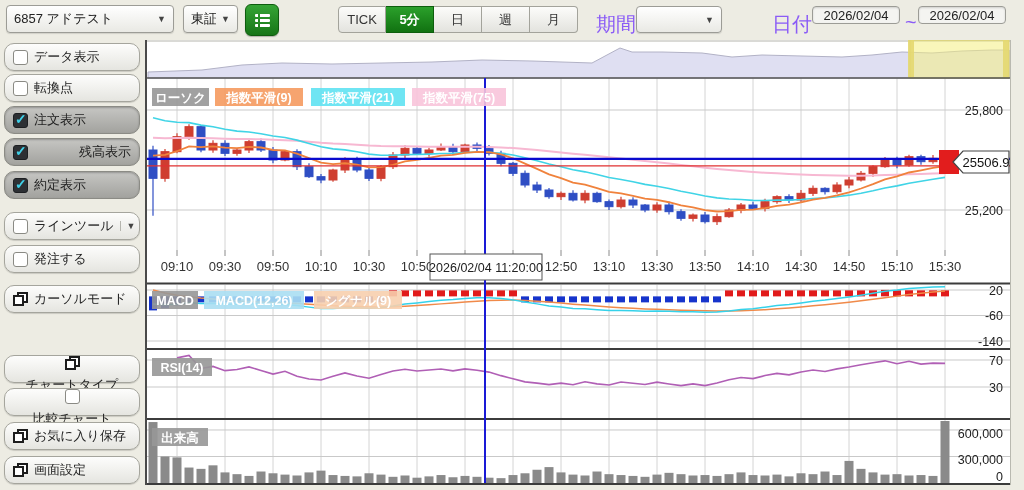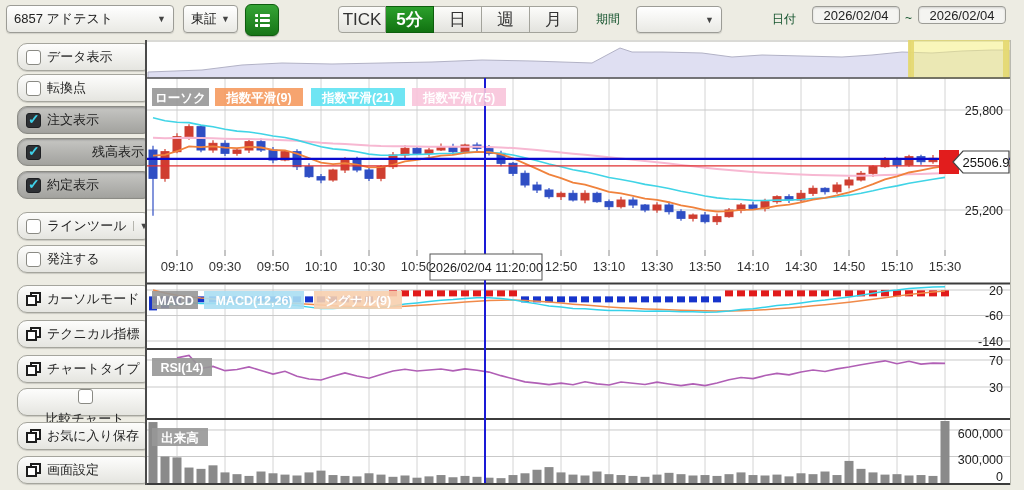--- a/index.html
+++ b/index.html
@@ -6,25 +6,25 @@
   body{width:1024px;height:490px;background:#edece3;font-family:"Liberation Sans",sans-serif;position:relative;overflow:hidden}
   .abs{position:absolute}
   
   .select,.btn,.input{box-sizing:border-box;font-size:13px;color:#222}
   .select{background:linear-gradient(#ffffff,#e9e9e4);border:1px solid #9c9c96;border-radius:4px;
           display:flex;align-items:center;padding:0 7px;box-shadow:0 1px 1px rgba(0,0,0,.12)}
   .select .lbl{flex:1;white-space:nowrap;overflow:hidden}
   .chev{color:#444;font-size:9px;margin-left:5px}
   .grp-btn{box-sizing:border-box;width:48px;height:27px;border:1px solid #a3a39b;border-left:none;
            background:linear-gradient(#fcfcfa,#e3e3de);display:flex;align-items:center;justify-content:center;
-           font-size:17px;color:#333;cursor:pointer}
+           font-size:13px;color:#333;cursor:pointer}
   .grp-btn:first-child{border-left:1px solid #a3a39b;border-radius:4px 0 0 4px}
   .grp-btn:last-child{border-radius:0 4px 4px 0}
   .grp-btn.active{background:linear-gradient(#2ba02b,#117211);color:#fff;border-color:#0d5e0d;font-weight:bold}
-  .toolbar-label{font-size:12px;color:#14532d}
+  .toolbar-label{font-size:20px;color:#8b5cf6}
   .input{background:#f4f4f1;border:1px solid #9c9c96;border-radius:4px;text-align:center;
          box-shadow:inset 0 1px 2px rgba(0,0,0,.15);padding:8px;height:14px}
   .green-btn{width:32px;height:30px;border-radius:6px;border:1px solid #0e5c0e;
              background:linear-gradient(#35a435,#177517);display:flex;align-items:center;justify-content:center;
              box-shadow:0 1px 1px rgba(0,0,0,.25);cursor:pointer}
   .list-icon{display:flex;flex-direction:column;gap:2px}
   .list-icon i{display:block;width:15px;height:3px;border-radius:1px;
                background:linear-gradient(to right,#fff 0 3px,rgba(0,0,0,0) 3px 5px,#fff 5px 100%)}
   
   .sbtn{box-sizing:border-box;position:absolute;left:4px;width:136px;height:28px;border:1px solid #a5a59d;
@@ -76,21 +76,21 @@
   <div class="select abs" style="left:636px;top:6px;width:86px;height:27px">
     <span class="lbl"></span>
     <span class="chev">▼</span>
   </div>
   <span class="toolbar-label abs" style="left:772px;top:11px">日付</span>
   <input class="input abs" readonly="" style="left: 812px; top: 6px; width: 88px;" value="2026/02/04">
   <span class="toolbar-label abs" style="left:905px;top:11px">~</span>
   <input class="input abs" readonly="" style="left: 918px; top: 6px; width: 88px;" value="2026/02/04">
 </div>
 
-<div class="abs" id="sidebar" style="left:13px;top:40px;width:163px;height:450px">
+<div class="abs" id="sidebar" style="left:0;top:40px;width:163px;height:450px">
     <div class="sbtn" style="top: 3px;">
       <span class="cb"></span>
       <span class="sb-label">データ表示</span>
     </div>
     <div class="sbtn" style="top: 34px;">
       <span class="cb"></span>
       <span class="sb-label">転換点</span>
     </div>
     <div class="sbtn checked" style="top: 66px; justify-content: center;">
       <span class="cb on"></span>
@@ -110,25 +110,21 @@
       <span class="sb-arrow">▼</span>
     </div>
     <div class="sbtn" style="top: 205px;">
       <span class="cb"></span>
       <span class="sb-label">発注する</span>
     </div>
     <div class="sbtn" style="top: 245px;">
       <span class="win-icon"></span>
       <span class="sb-label">カーソルモード</span>
     </div>
-    <div class="sbtn" style="top: 280px;">
-      <span class="win-icon"></span>
-      <span class="sb-label">テクニカル指標</span>
-    </div>
-    <div class="sbtn" style="top: 315px;">
+    <div class="sbtn" style="top: 315px; flex-direction: column;">
       <span class="win-icon"></span>
       <span class="sb-label">チャートタイプ</span>
     </div>
     <div class="sbtn" style="top: 348px; flex-direction: column;">
       <span class="cb"></span>
       <span class="sb-label">比較チャート</span>
       <span class="gear">⚙</span>
     </div>
     <div class="sbtn" style="top: 382px;">
       <span class="win-icon"></span>

